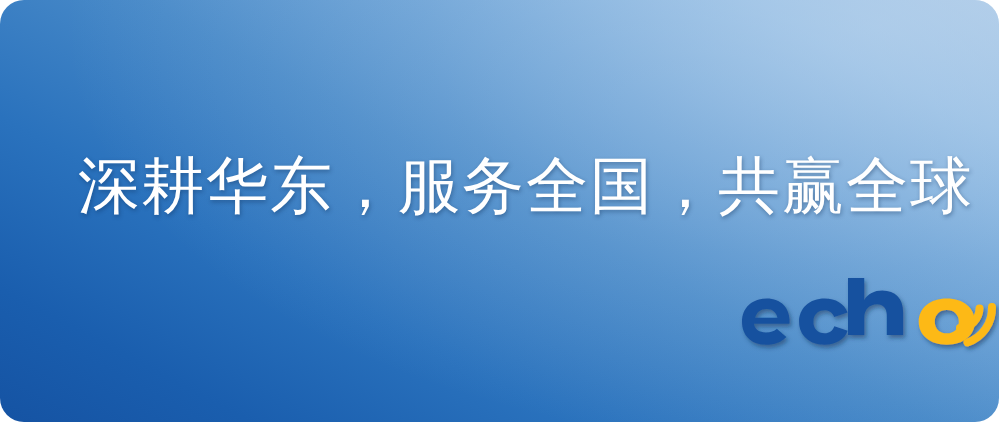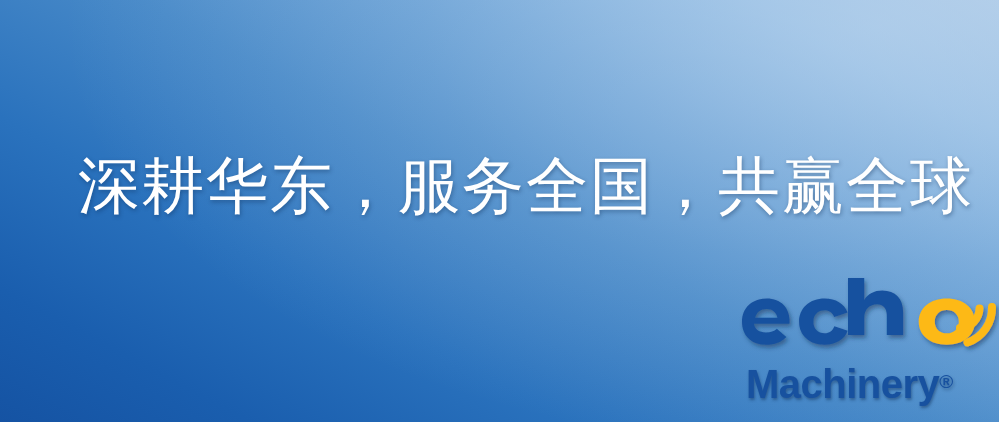--- a/index.html
+++ b/index.html
@@ -16,20 +16,21 @@
     
     background:
       linear-gradient(28deg,
         #1553a3 0%,
         #1a5eae 14%,
         #2a72bd 32%,
         #4789c8 52%,
         #6ba2d6 70%,
         #90bbe3 86%,
         #a9c8e6 100%);
+    border-radius: 24px;
   }
   
   #banner .glow {
     position: absolute;
     inset: 0;
     background: radial-gradient(120% 150% at 88% 6%, rgba(190,214,238,0.55) 0%, rgba(190,214,238,0.18) 38%, rgba(0,0,0,0) 68%);
     pointer-events: none;
   }
 
   .headline {
@@ -132,18 +133,15 @@
           </g>
 
           <g fill="none" stroke="#fdb913" stroke-linecap="round">
             <path d="M218 32 A 20 20 0 0 0 237.5 12.5" stroke-width="8"></path>
             <path d="M225.5 46.5 A 36 36 0 0 0 250 11" stroke-width="8"></path>
           </g>
         </g>
       </svg>
     </div>
 
-    <div class="logo-sub">
-      <span>Machinery</span><span class="logo-reg">®</span>
-    </div>
 
   </div>
 </div>
 
 </body></html>

